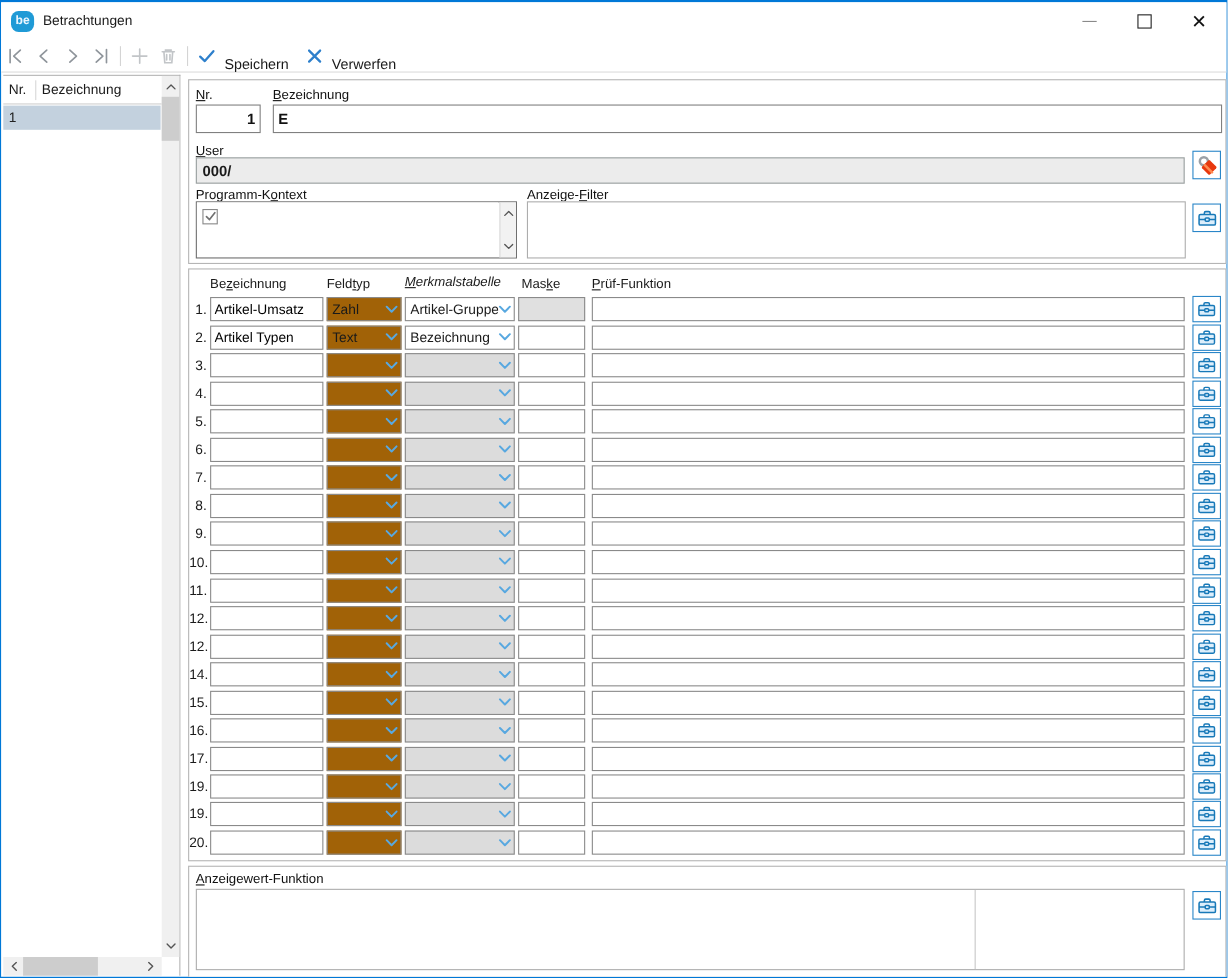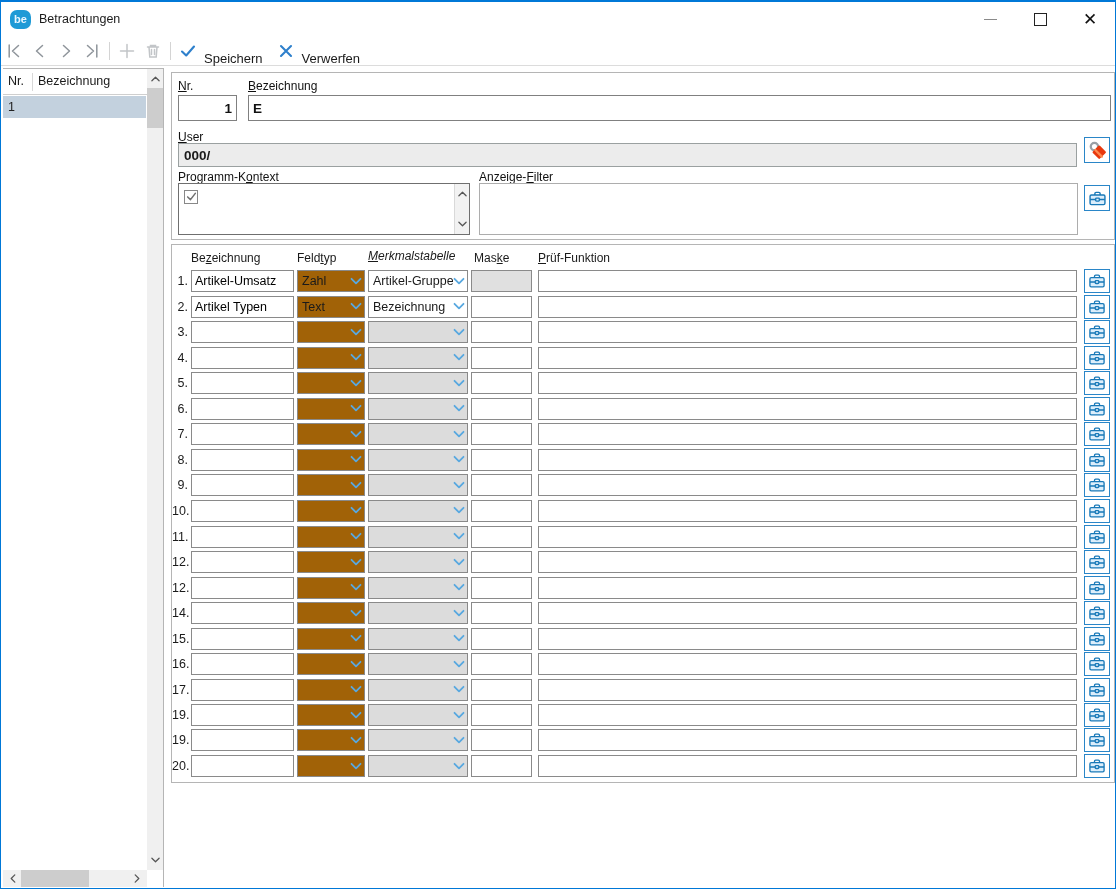--- a/index.html
+++ b/index.html
@@ -768,14 +768,28 @@
               <rect class="bf-body" x="3.5" y="8" width="17" height="11" rx="1.5"></rect>
               <path class="bf-stroke" d="M9 8 V6.4 Q9 5 10.4 5 H13.6 Q15 5 15 6.4 V8"></path>
               <path class="bf-stroke" d="M3.5 13.2 H9.8 M14.2 13.2 H20.5"></path>
               <rect class="bf-body" x="9.9" y="11.6" width="4.2" height="3.4" rx="0.9"></rect>
             </svg>
           </button>
         </div>
       </div>
   </div>
 
+  <div class="panel" id="panel-bottom">
+    <span class="lbl" style="left:6px;top:4px;"><span></span><u>A</u><span>nzeigewert-Funktion</span></span>
+    <div class="bigbox" style="left:6px;top:20px;width:899px;height:74px;">
+      <div class="bigbox-div" style="left:707px;"></div>
+    </div>
+    <button class="icon-btn" style="left:912px;top:22px;">
+        <svg viewBox="0 0 24 24">
+          <rect class="bf-body" x="3.5" y="8" width="17" height="11" rx="1.5"></rect>
+          <path class="bf-stroke" d="M9 8 V6.4 Q9 5 10.4 5 H13.6 Q15 5 15 6.4 V8"></path>
+          <path class="bf-stroke" d="M3.5 13.2 H9.8 M14.2 13.2 H20.5"></path>
+          <rect class="bf-body" x="9.9" y="11.6" width="4.2" height="3.4" rx="0.9"></rect>
+        </svg>
+      </button>
+  </div>
 
 </div>
 
 </body></html>

